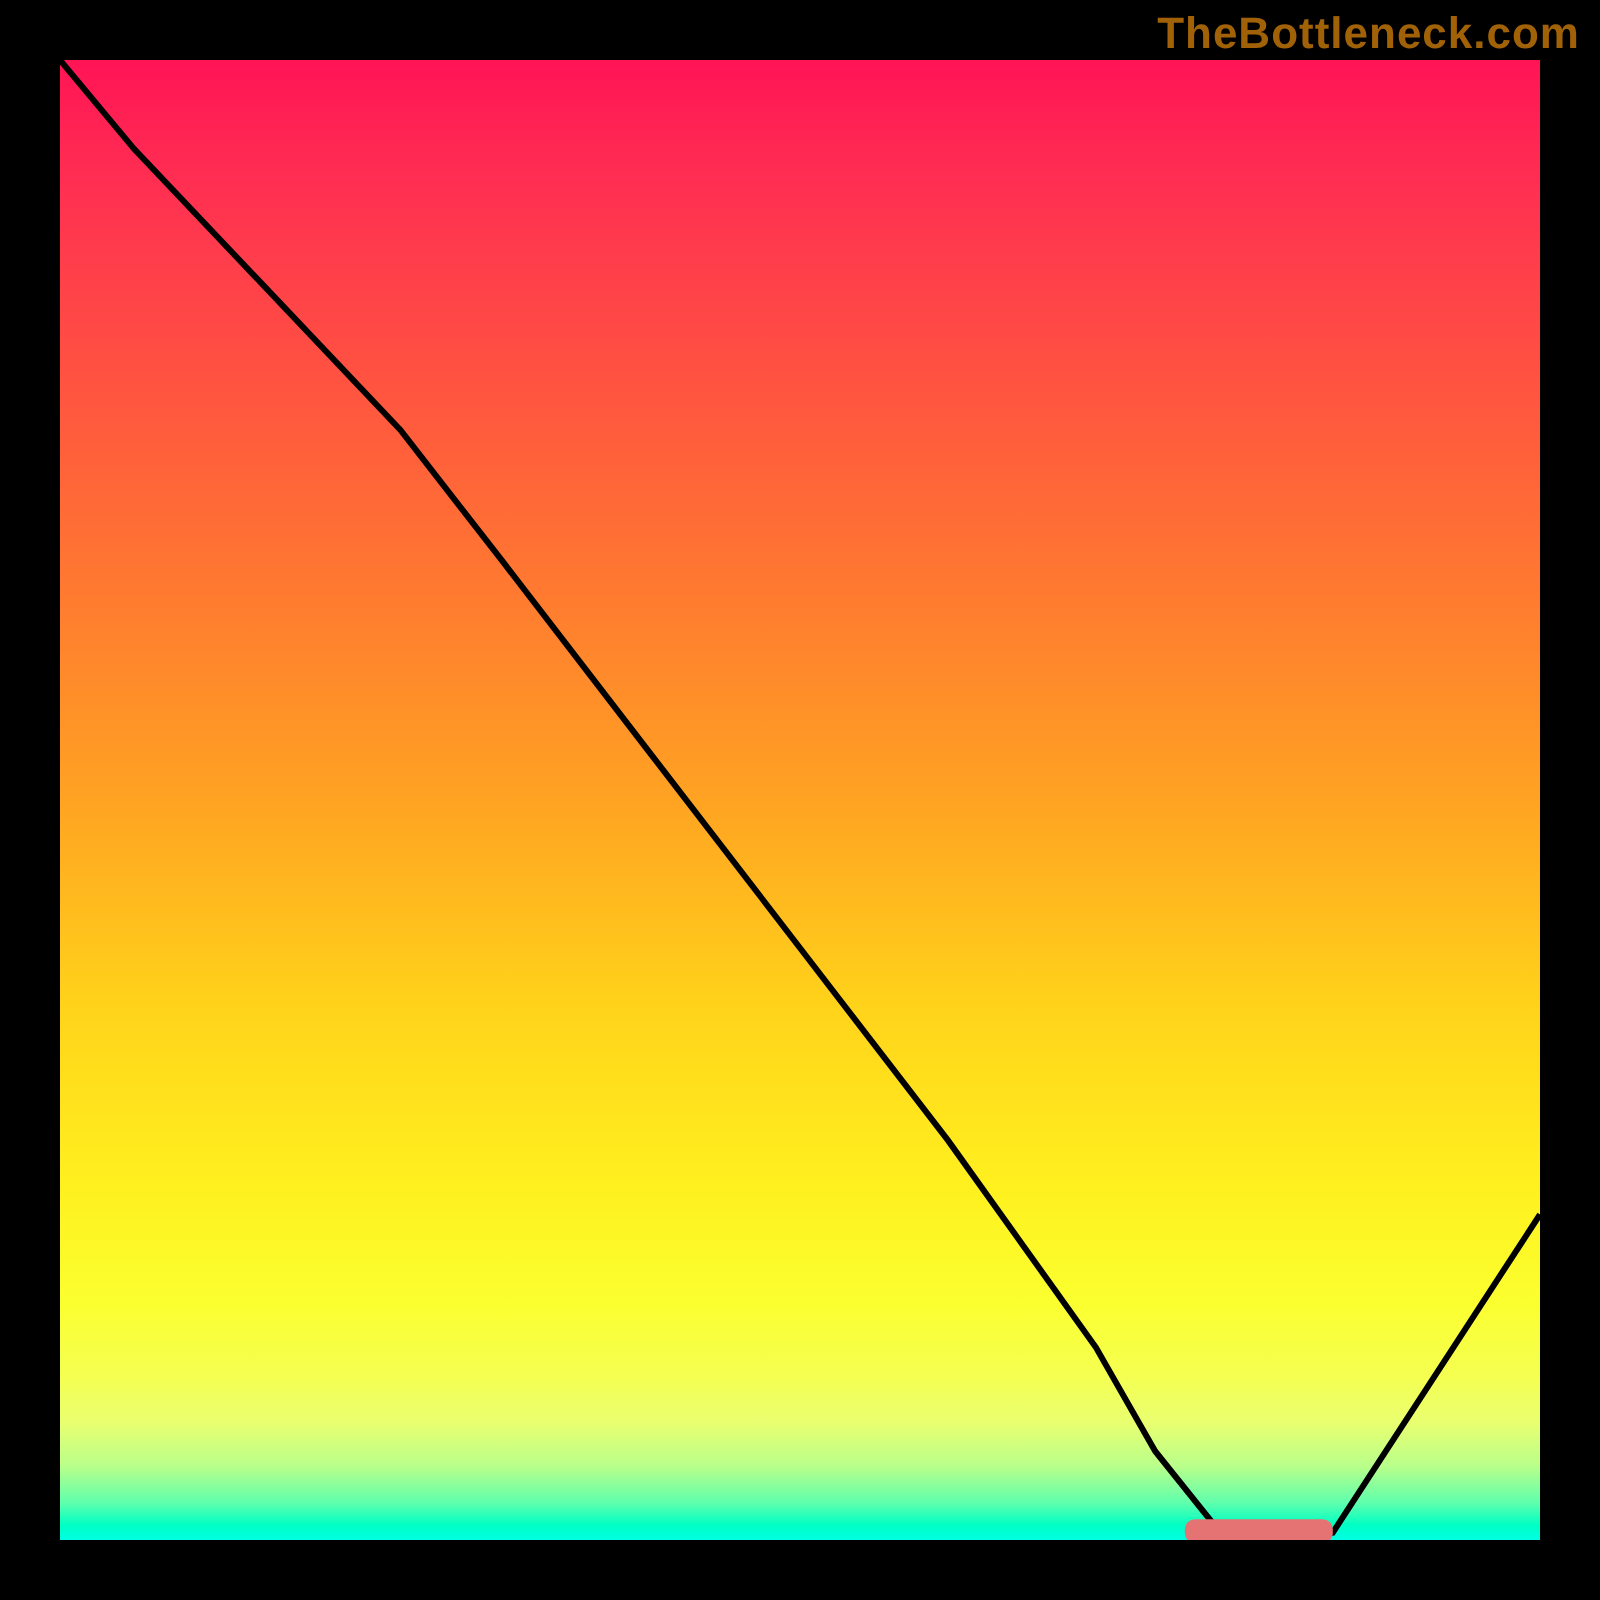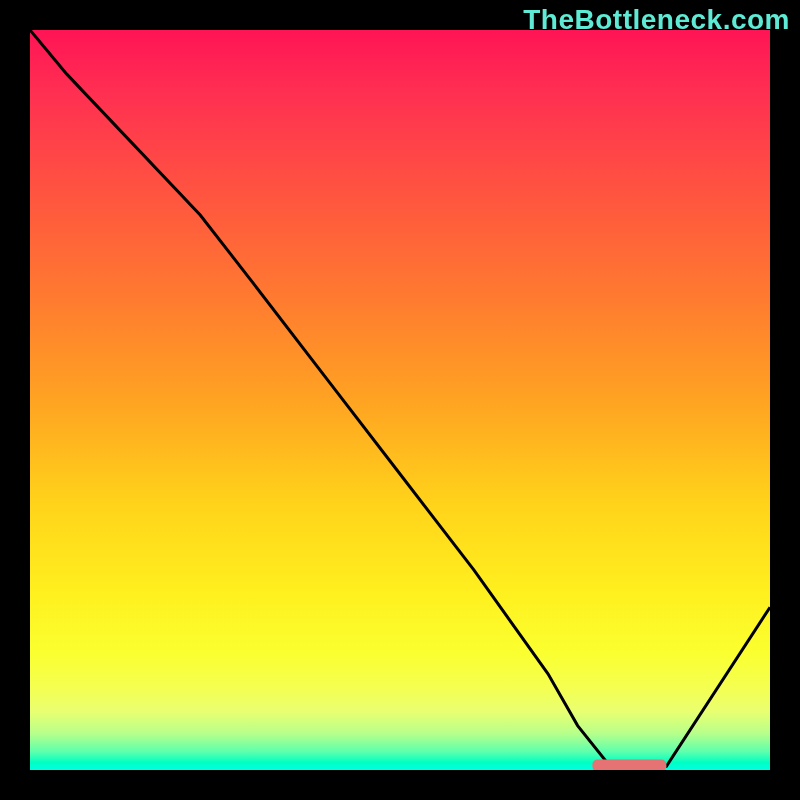--- a/index.html
+++ b/index.html
@@ -14,22 +14,22 @@
   .frame {
     position: relative;
     width: 800px;
     height: 800px;
     background: #000;
   }
   .watermark {
     position: absolute;
     top: 4px;
     right: 10px;
-    color: #5eead4;
-    font-size: 28px;
+    color: #a16207;
+    font-size: 22px;
     font-weight: 600;
     letter-spacing: 0.5px;
     user-select: none;
   }
   .plot-area {
     position: absolute;
     left: 30px;
     top: 30px;
     width: 740px;
     height: 740px;

